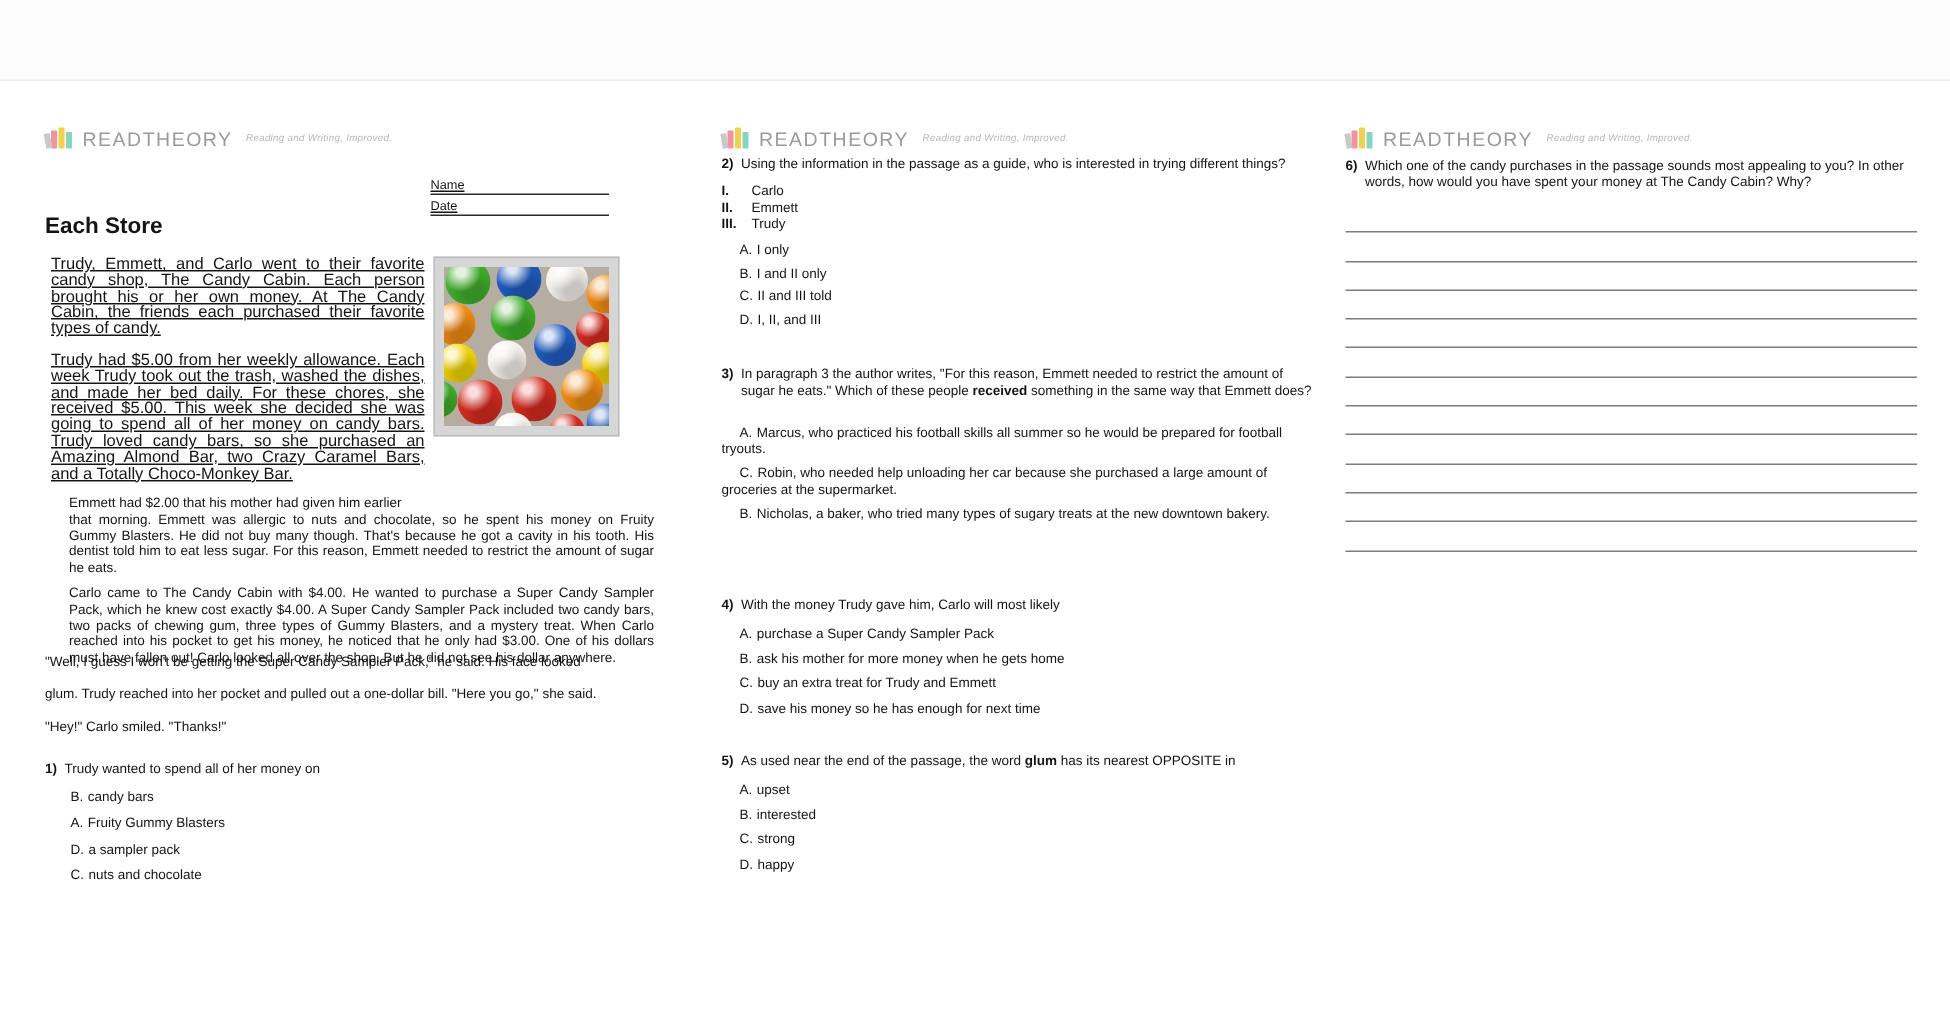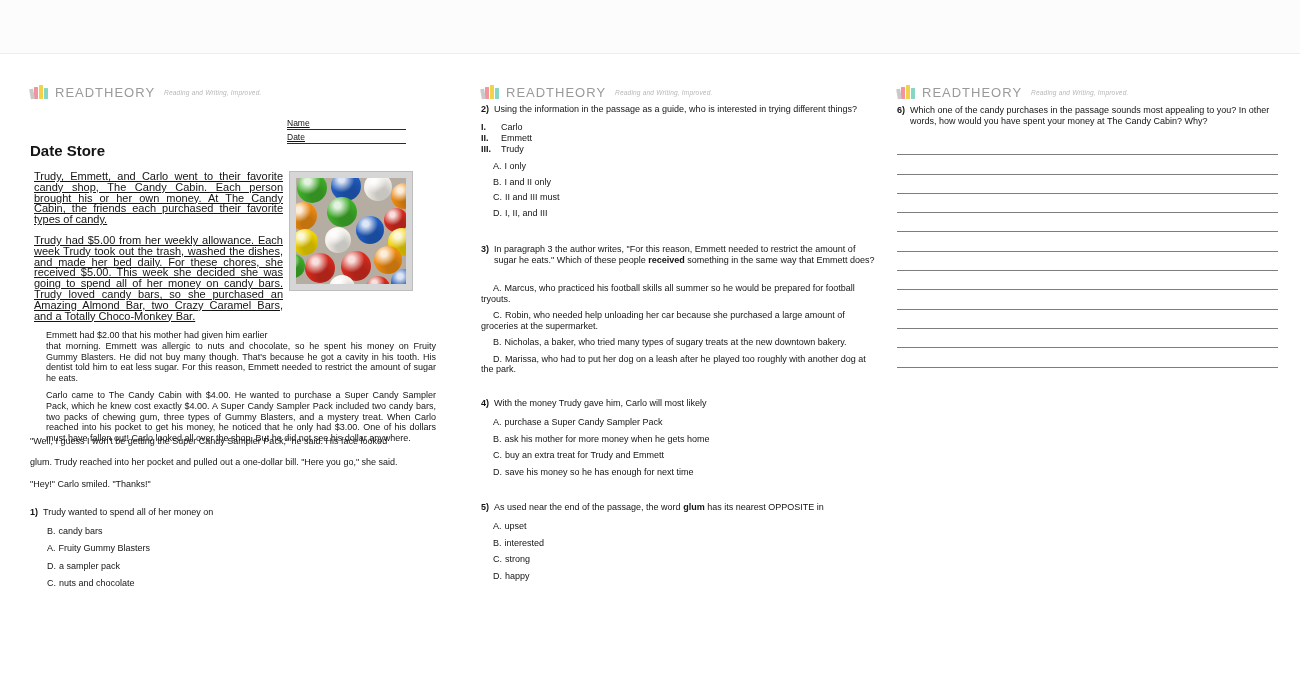--- a/index.html
+++ b/index.html
@@ -96,21 +96,21 @@
     </span>
     <span class="brand-name">READTHEORY</span>
     <span class="brand-tagline">Reading and Writing, Improved.</span>
   </div>
 
   <div class="namedate">
     <div class="nd-row"><span>Name</span></div>
     <div class="nd-row"><span>Date</span></div>
   </div>
 
-  <h1 class="doc-title">Date Store</h1>
+  <h1 class="doc-title">Each Store</h1>
 
   <div class="story-row">
     <div class="story-col">
       <p class="passage">Trudy, Emmett, and Carlo went to their favorite candy shop, The Candy Cabin. Each person brought his or her own money. At The Candy Cabin, the friends each purchased their favorite types of candy.</p>
       <p class="passage">Trudy had $5.00 from her weekly allowance. Each week Trudy took out the trash, washed the dishes, and made her bed daily. For these chores, she received $5.00. This week she decided she was going to spend all of her money on candy bars. Trudy loved candy bars, so she purchased an Amazing Almond Bar, two Crazy Caramel Bars, and a Totally Choco-Monkey Bar.</p>
     </div>
     <div class="photo" style="background: rgb(214, 214, 214);">
       <div class="photo-inner" id="gumballs" style="background: rgb(181, 173, 162);">
           <div class="ball" style="left: 1px; top: -5px; height: 30px; width: 30px; background: radial-gradient(circle at 35% 28%, rgba(255, 255, 255, 0.85) 0px, rgba(255, 255, 255, 0.85) 10%, rgba(255, 255, 255, 0) 45%), radial-gradient(circle at 65% 75%, rgba(0, 0, 0, 0.18) 0px, rgba(0, 0, 0, 0.18) 20%, rgba(0, 0, 0, 0) 60%), rgb(63, 174, 41);"></div>
           <div class="ball" style="left: 35px; top: -7px; height: 30px; width: 30px; background: radial-gradient(circle at 35% 28%, rgba(255, 255, 255, 0.85) 0px, rgba(255, 255, 255, 0.85) 10%, rgba(255, 255, 255, 0) 45%), radial-gradient(circle at 65% 75%, rgba(0, 0, 0, 0.18) 0px, rgba(0, 0, 0, 0.18) 20%, rgba(0, 0, 0, 0) 60%), rgb(31, 91, 191);"></div>
@@ -192,36 +192,35 @@
       </div>
     <div class="roman-row">
         <span class="roman-num">III.</span>
         <span>Trudy</span>
       </div>
   </div>
 
   <div id="q2-opts">
     <div class="opt"><span class="optl">A.</span><span>I only</span></div>
     <div class="opt"><span class="optl">B.</span><span>I and II only</span></div>
-    <div class="opt"><span class="optl">C.</span><span>II and III must</span></div>
+    <div class="opt"><span class="optl">C.</span><span>II and III told</span></div>
     <div class="opt"><span class="optl">D.</span><span>I, II, and III</span></div>
   </div>
 
   <div class="q" id="q3">
     <div class="q-head">
       <span class="q-num">3)</span>
       <span class="q-text"><span>In paragraph 3 the author writes, "For this reason, Emmett needed to restrict the amount of sugar he eats." Which of these people </span><b>received</b><span> something in the same way that Emmett does?</span></span>
     </div>
   </div>
 
   <div id="q3-opts">
     <p class="opt-para"><span class="optl">A.</span><span>Marcus, who practiced his football skills all summer so he would be prepared for football tryouts.</span></p>
     <p class="opt-para"><span class="optl">C.</span><span>Robin, who needed help unloading her car because she purchased a large amount of groceries at the supermarket.</span></p>
     <p class="opt-para"><span class="optl">B.</span><span>Nicholas, a baker, who tried many types of sugary treats at the new downtown bakery.</span></p>
-    <p class="opt-para"><span class="optl">D.</span><span>Marissa, who had to put her dog on a leash after he played too roughly with another dog at the park.</span></p>
   </div>
 
   <div class="q" id="q4">
     <div class="q-head">
       <span class="q-num">4)</span>
       <span class="q-text">With the money Trudy gave him, Carlo will most likely</span>
     </div>
   </div>
 
   <div id="q4-opts">

